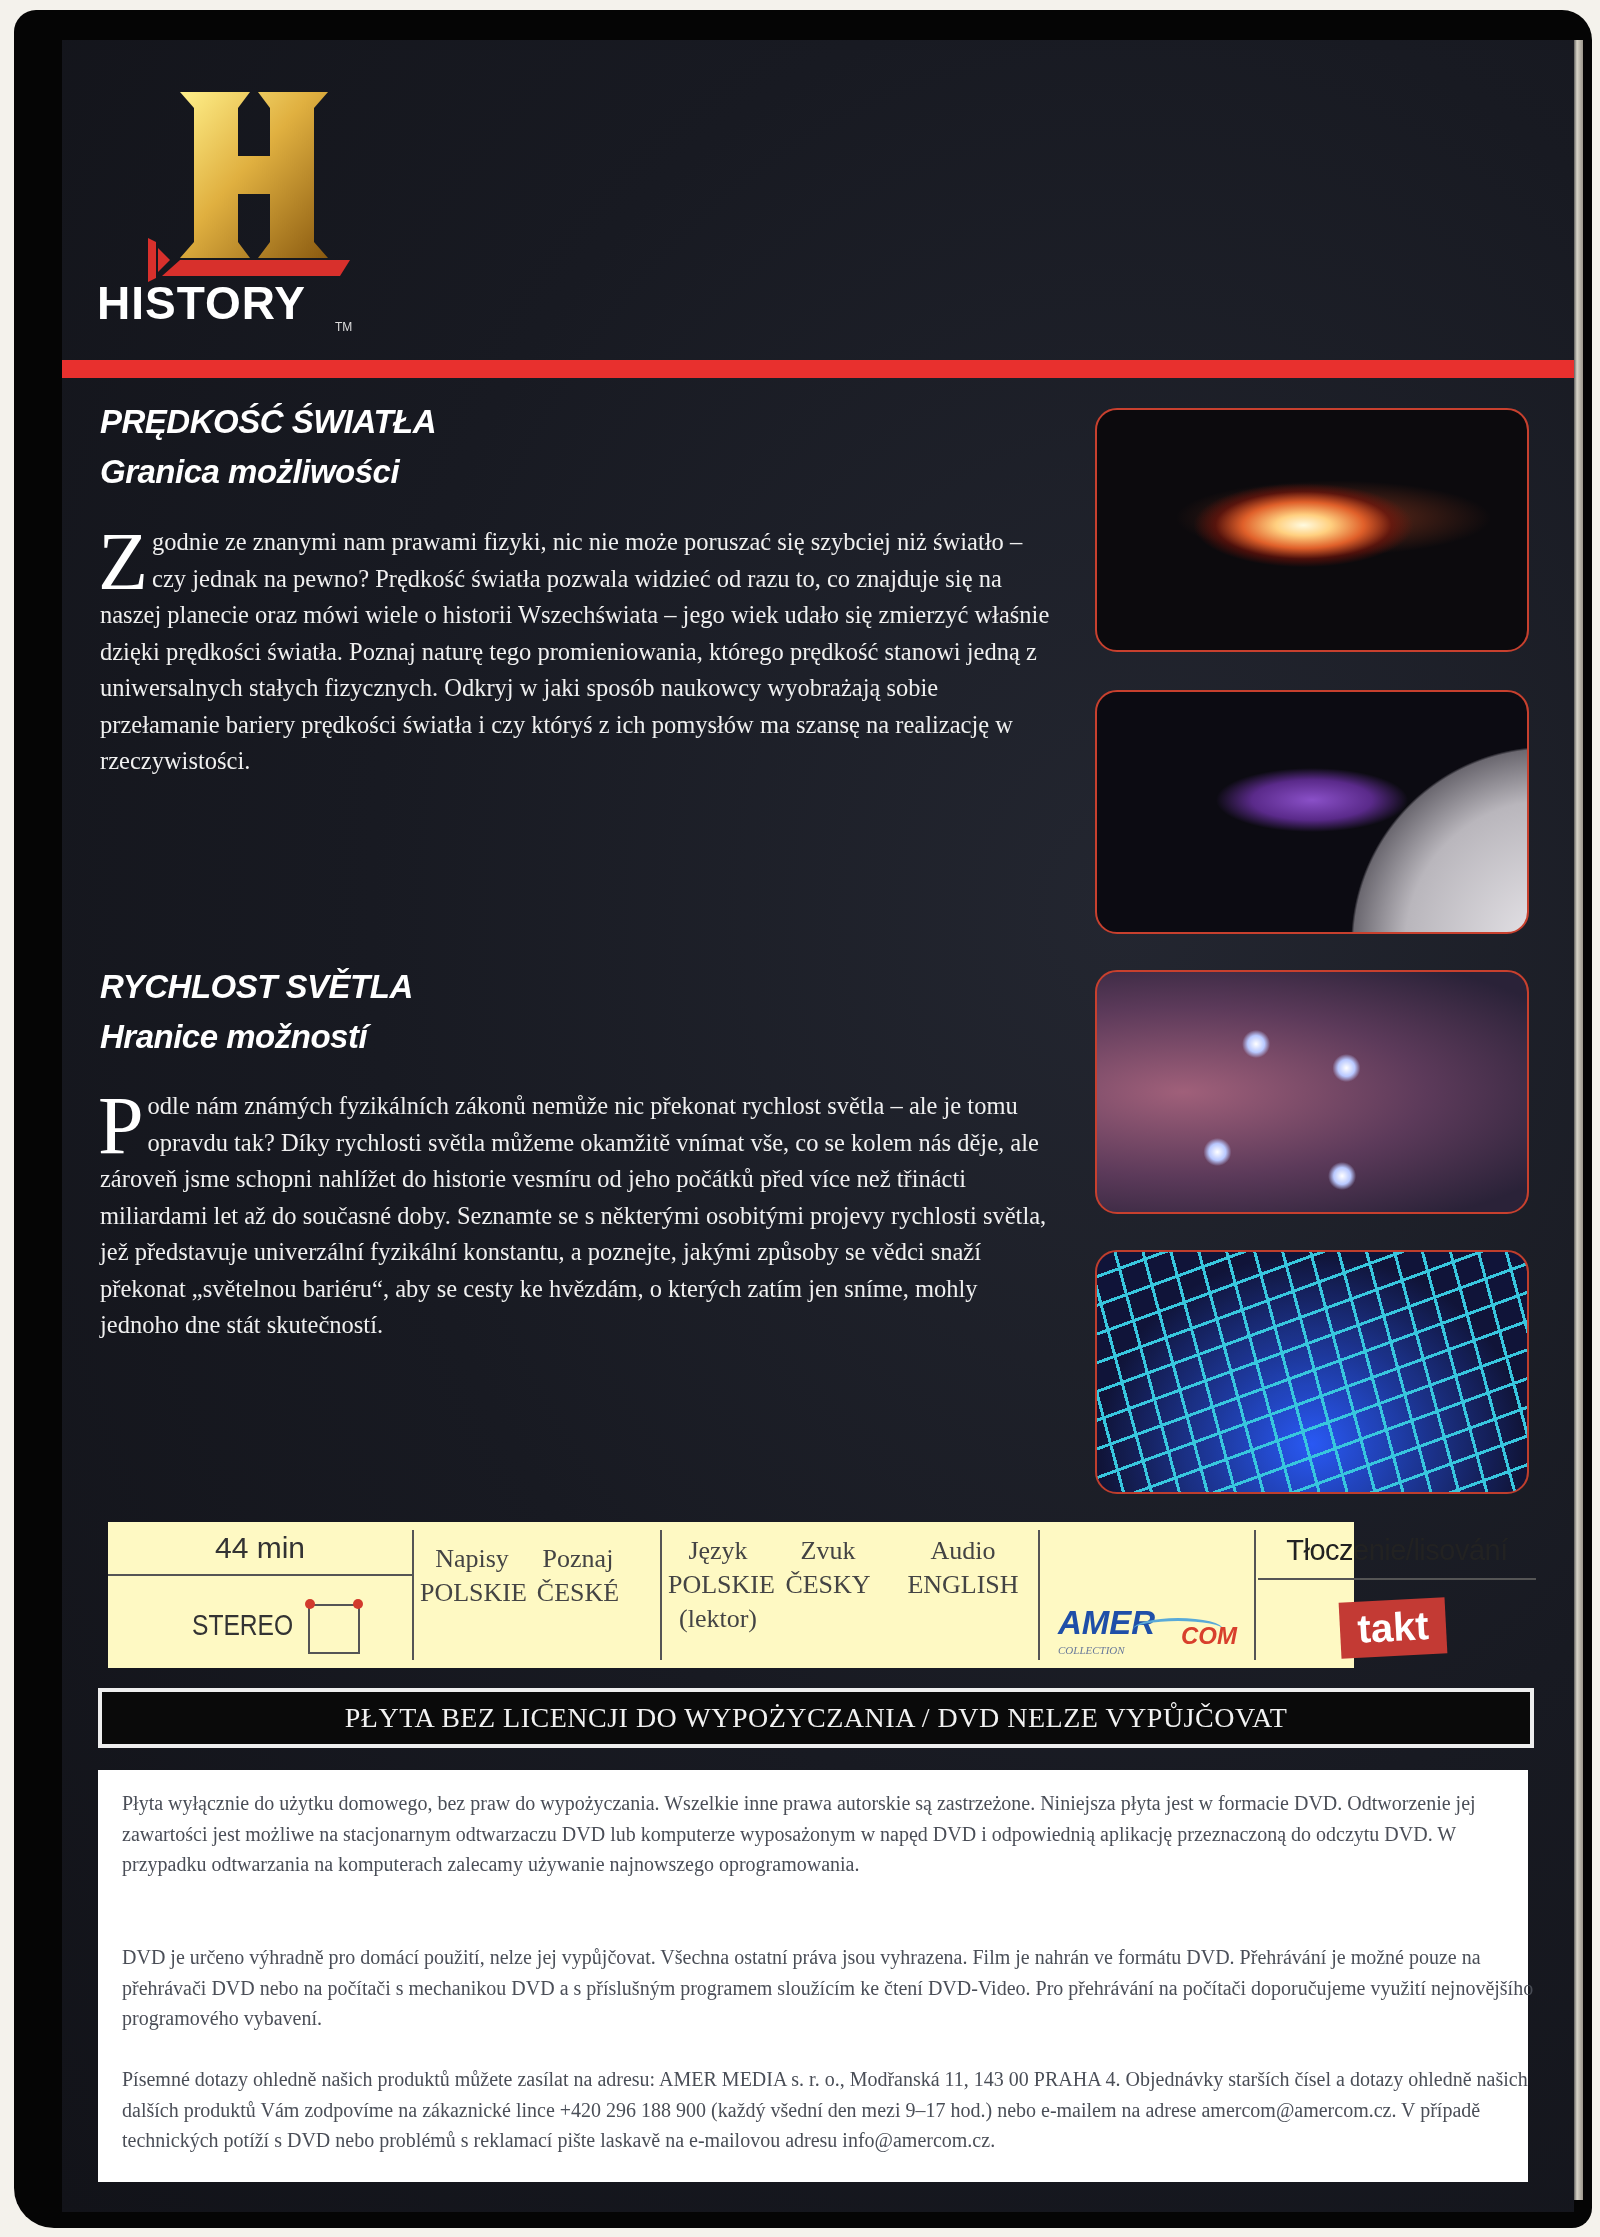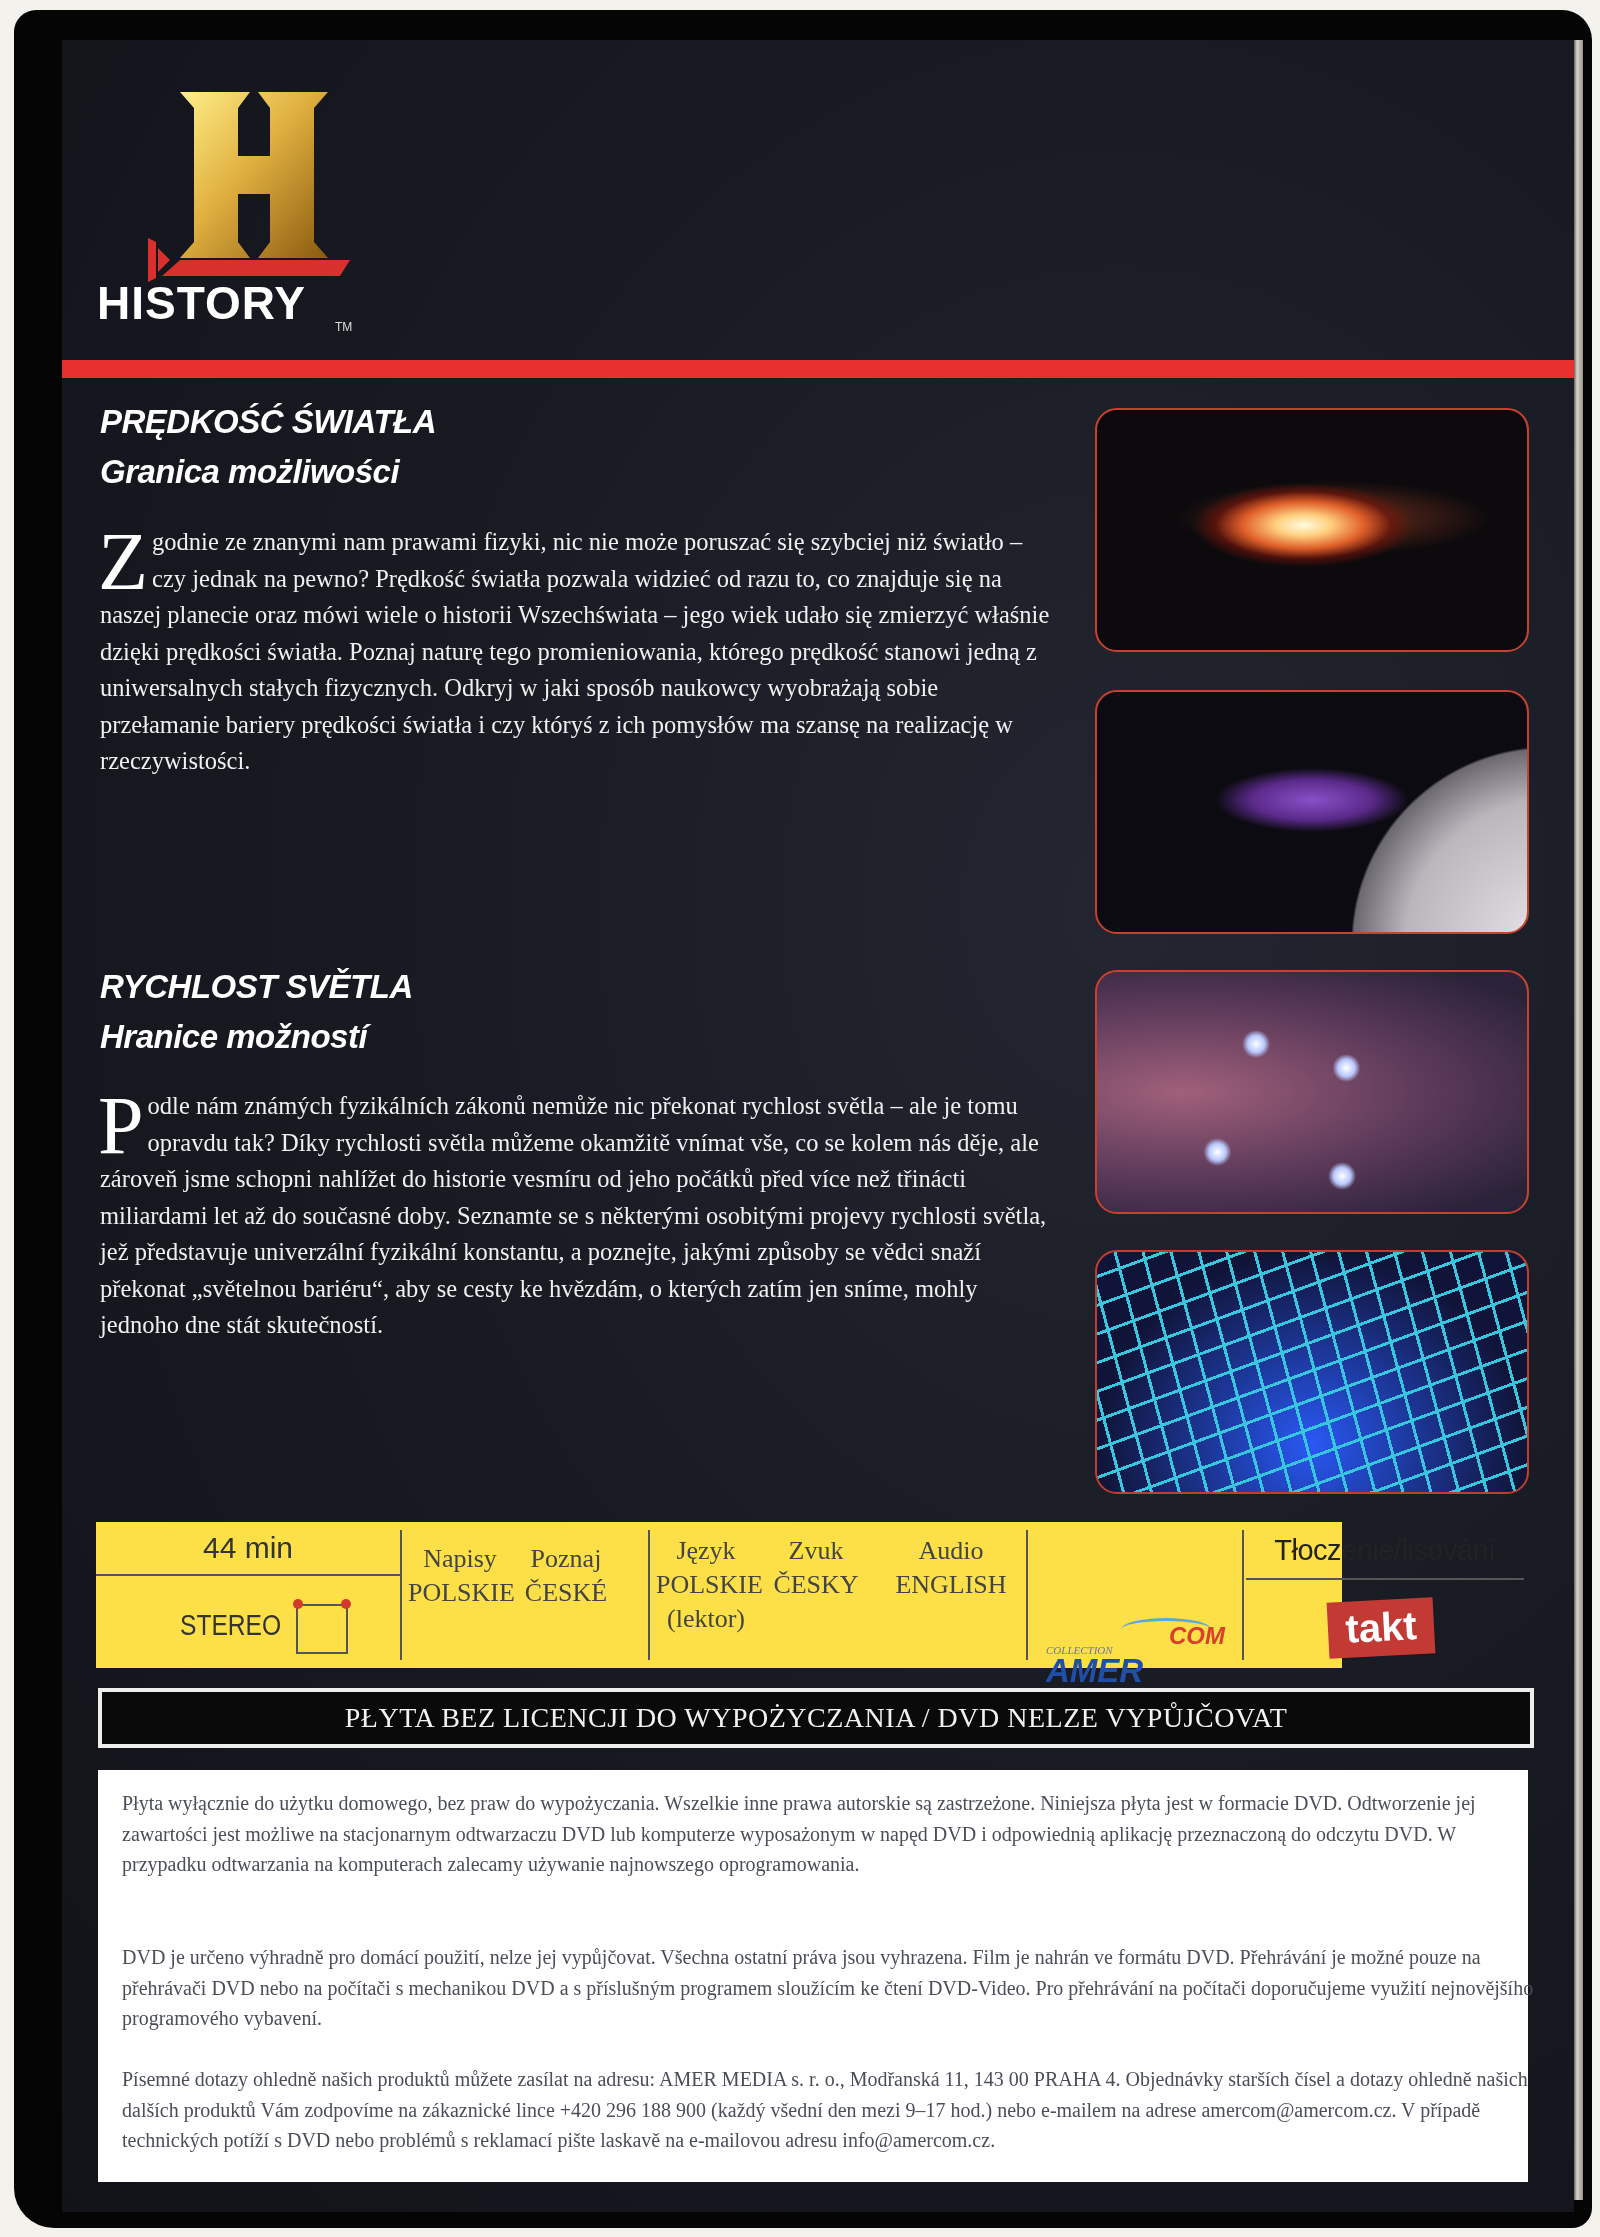--- a/index.html
+++ b/index.html
@@ -12,29 +12,29 @@
   .logo-tm{position:absolute;left:335px;top:320px;font-size:12px;color:#ddd;font-family:"Liberation Sans",sans-serif;}
   .stripe{position:absolute;left:62px;top:360px;width:1512px;height:18px;background:#e8302e;}
   .sec-title{position:absolute;left:100px;font-family:Liberation Sans, sans-serif;font-weight:700;font-style:italic;color:#fff;font-size:33px;line-height:44px;letter-spacing:-0.5px;}
   .body-text{position:absolute;left:100px;width:960px;color:#f0f0f0;font-family:"Liberation Serif",serif;font-size:24.5px;line-height:36.5px;}
   .body-text .drop{float:left;font-size:82px;line-height:64px;margin:6px 4px 0 -2px;color:#fff;}
   .thumb{position:absolute;left:1095px;width:430px;height:240px;border:2px solid #c8402e;border-radius:22px;overflow:hidden;}
   .t1{top:408px;background:radial-gradient(ellipse 110px 42px at 48% 48%,#fffbe0 0%,#ffd080 25%,#e0602a 55%,rgba(120,20,10,0.6) 80%,transparent 100%),radial-gradient(ellipse 210px 50px at 55% 45%,rgba(200,80,40,0.55),transparent 75%),#0c0a0d;}
   .t2{top:690px;background:radial-gradient(circle 260px at 105% 105%,#e8e6ea 0%,#b9b6bc 55%,#6b6870 75%,transparent 76%),radial-gradient(ellipse 120px 40px at 50% 45%,#8a50c8 0%,#5a2a8a 50%,transparent 80%),#0c0b12;}
   .t3{top:970px;background:radial-gradient(circle 14px at 37% 30%,#fff,#b8c8ff 60%,transparent),radial-gradient(circle 14px at 58% 40%,#fff,#b8c8ff 60%,transparent),radial-gradient(circle 14px at 28% 75%,#fff,#b8c8ff 60%,transparent),radial-gradient(circle 14px at 57% 85%,#fff,#b8c8ff 60%,transparent),radial-gradient(ellipse at 20% 50%,#a0607a,#5c3a5a 50%,#2a2238 90%);}
   .t4{top:1250px;background:repeating-linear-gradient(75deg,transparent 0 24px,#3ad0e8 24px 27px),repeating-linear-gradient(-20deg,transparent 0 24px,#3ad0e8 24px 27px),radial-gradient(ellipse at 50% 80%,#2a5cff,#10143a 70%);opacity:.95;}
-  .info{position:absolute;left:96px;top:1522px;width:1246px;height:146px;background:#fde047;}
+  .info{position:absolute;left:108px;top:1522px;width:1246px;height:146px;background:#fef9c3;}
   .info .cell{position:absolute;top:8px;bottom:8px;border-left:2px solid #555;}
   .dur{position:absolute;left:0;top:0;width:304px;height:52px;border-bottom:2px solid #555;text-align:center;font-family:"Liberation Sans",sans-serif;font-size:30px;line-height:52px;color:#333;}
   .stereo{position:absolute;left:84px;top:86px;font-family:"Liberation Sans",sans-serif;font-size:30px;color:#333;transform:scaleX(.82);transform-origin:left;}
   .spk{position:absolute;left:200px;top:82px;width:48px;height:48px;border:2px solid #555;border-top:none;}
   .spk:before{content:"";position:absolute;left:0;top:0;width:48px;height:0;border-top:2px solid #555;}
   .dot{position:absolute;width:10px;height:10px;border-radius:50%;background:#d23a2c;top:-5px;}
   .lang{position:absolute;font-family:"Liberation Serif",serif;font-size:26px;line-height:34px;color:#444;text-align:center;}
-  .amer{position:absolute;left:950px;top:82px;font-family:"Liberation Sans",sans-serif;font-weight:700;font-style:italic;color:#1f4fa8;font-size:33px;margin-top:48px;}
+  .amer{position:absolute;left:950px;top:82px;font-family:"Liberation Sans",sans-serif;font-weight:700;font-style:italic;color:#1f4fa8;font-size:33px;}
   .amer-com{position:absolute;left:1073px;top:100px;font-family:"Liberation Sans",sans-serif;font-weight:700;font-style:italic;color:#d8402c;font-size:24px;}
   .amer-coll{position:absolute;left:950px;top:122px;font-family:"Liberation Serif",serif;font-style:italic;color:#6a7a9a;font-size:11px;}
   .amer-swoosh{position:absolute;left:1025px;top:96px;width:90px;height:20px;border-top:3px solid #5aaad8;border-radius:50%;}
   .press-title{position:absolute;left:1150px;top:0;width:278px;height:56px;border-bottom:2px solid #555;text-align:center;font-family:"Liberation Sans",sans-serif;font-size:29px;line-height:56px;color:#222;letter-spacing:-0.5px;}
   .takt{position:absolute;left:1232px;top:78px;width:106px;height:56px;background:#c33a34;transform:rotate(-3deg);color:#fff;font-family:"Liberation Sans",sans-serif;font-weight:700;font-size:40px;line-height:54px;text-align:center;}
   .banner{position:absolute;left:98px;top:1688px;width:1428px;height:52px;border:4px solid #eee;background:#0a0a0a;color:#f2f2f2;text-align:center;font-family:"Liberation Serif",serif;font-size:28px;line-height:52px;letter-spacing:0.5px;}
   .legal{position:absolute;left:98px;top:1770px;width:1430px;height:412px;background:#fff;}
   .legal p{margin:12px;position:absolute;left:12px;width:1412px;font-family:"Liberation Serif",serif;font-size:20px;line-height:30.5px;color:#4a4e57;}
 </style>
 </head>

